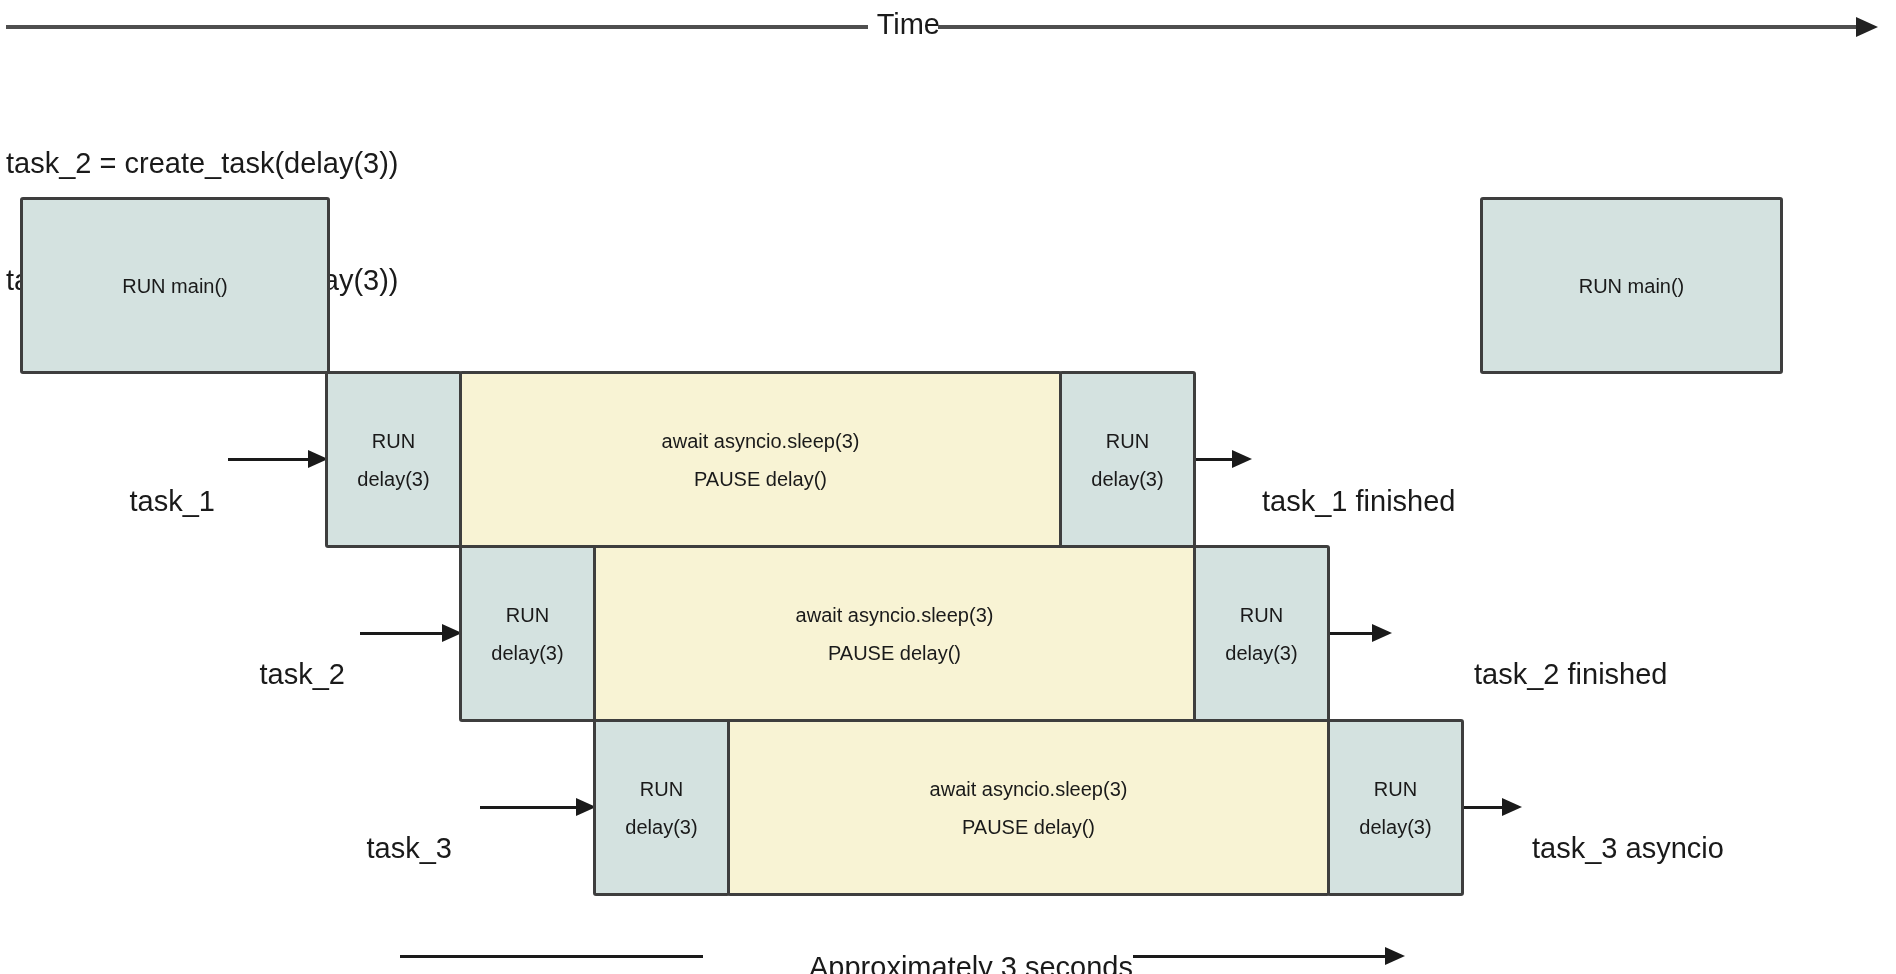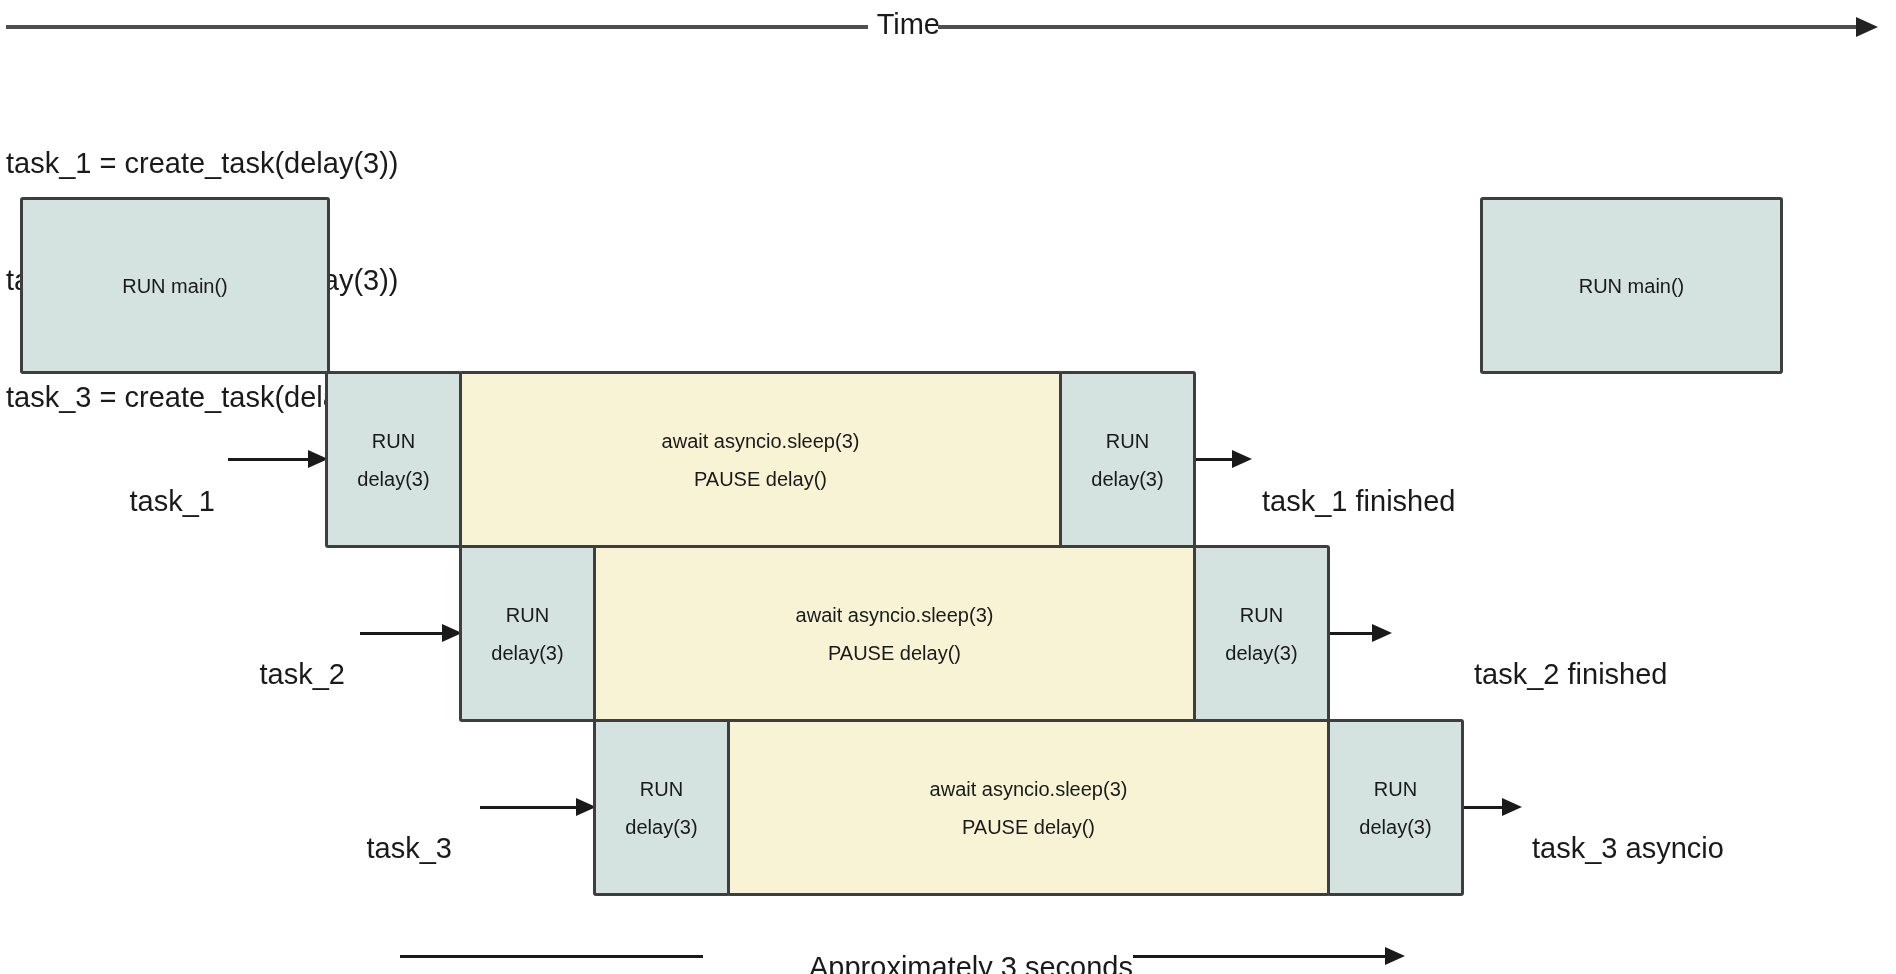--- a/index.html
+++ b/index.html
@@ -61,21 +61,20 @@
 <body>
 
 <div class="diagram">
 
   <div class="axis-line" style="left:6px; top:25px; width:862px;"></div>
   <div class="axis-label" style="left:866px; top:8px; width:74px;">Time</div>
   <div class="axis-line" style="left:938px; top:25px; width:920px;"></div>
   <div class="axis-head" style="left:1856px; top:17px;"></div>
 
   <div class="code">
-    <div>task_1 = create_task(delay(3))</div>
     <div>task_2 = create_task(delay(3))</div>
     <div>task_3 = create_task(delay(3))</div>
   </div>
 
   <div class="box run" style="left:20px; top:197px; width:310px; height:177px;">
     <span>RUN main()</span>
   </div>
   <div class="box run" style="left:1480px; top:197px; width:303px; height:177px;">
     <span>RUN main()</span>
   </div>

